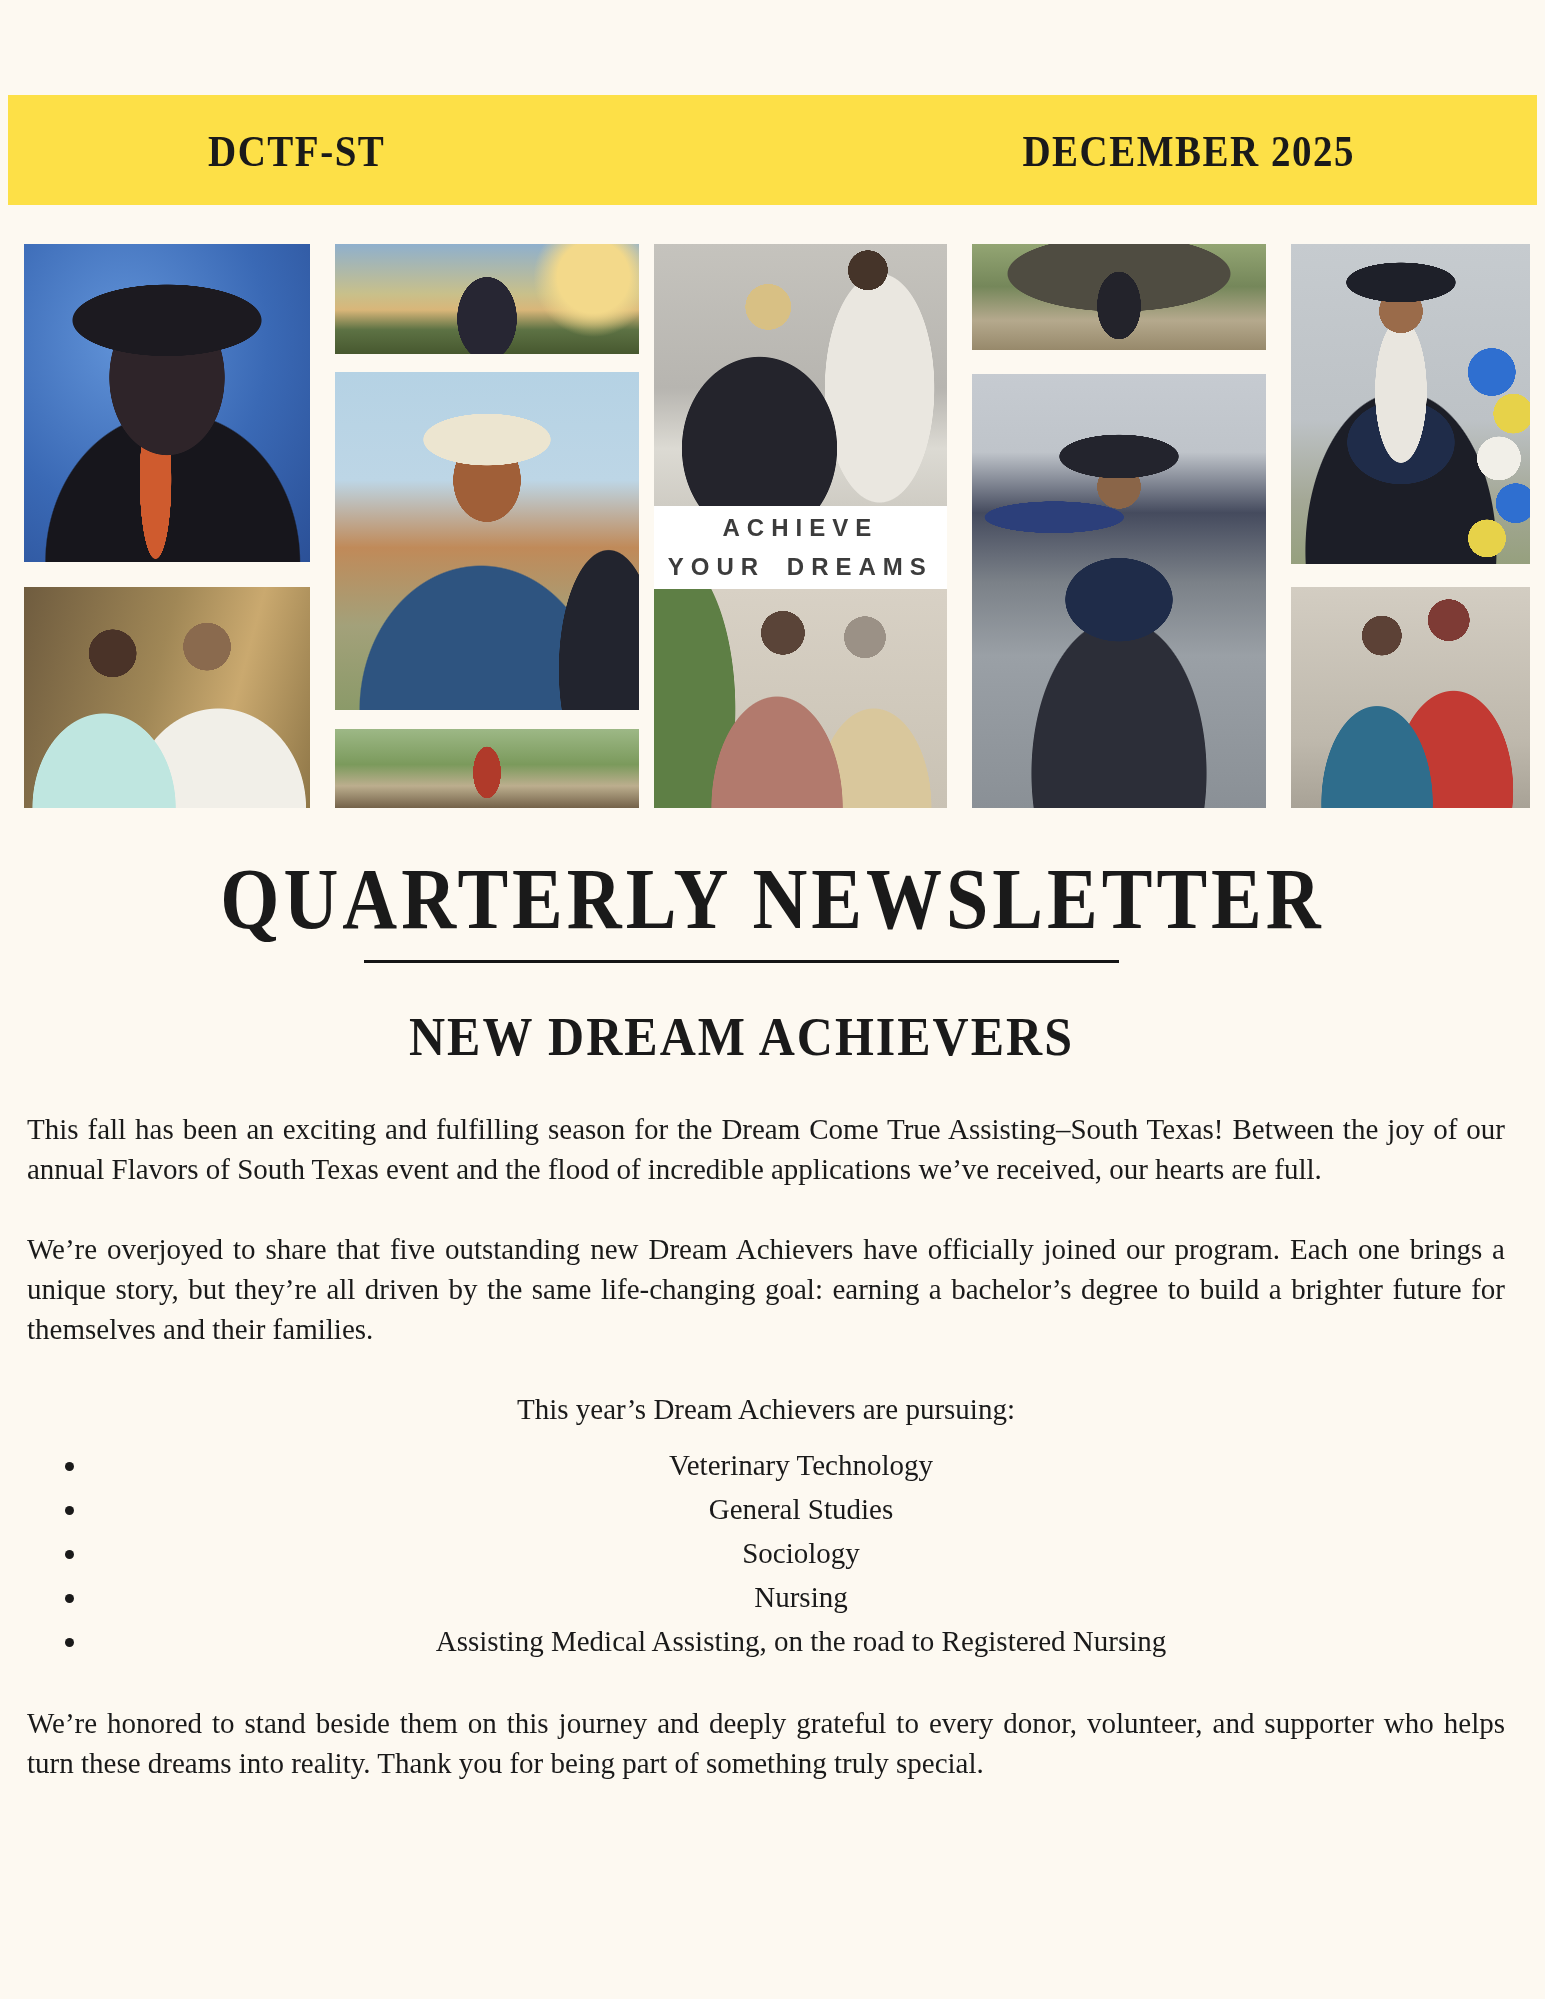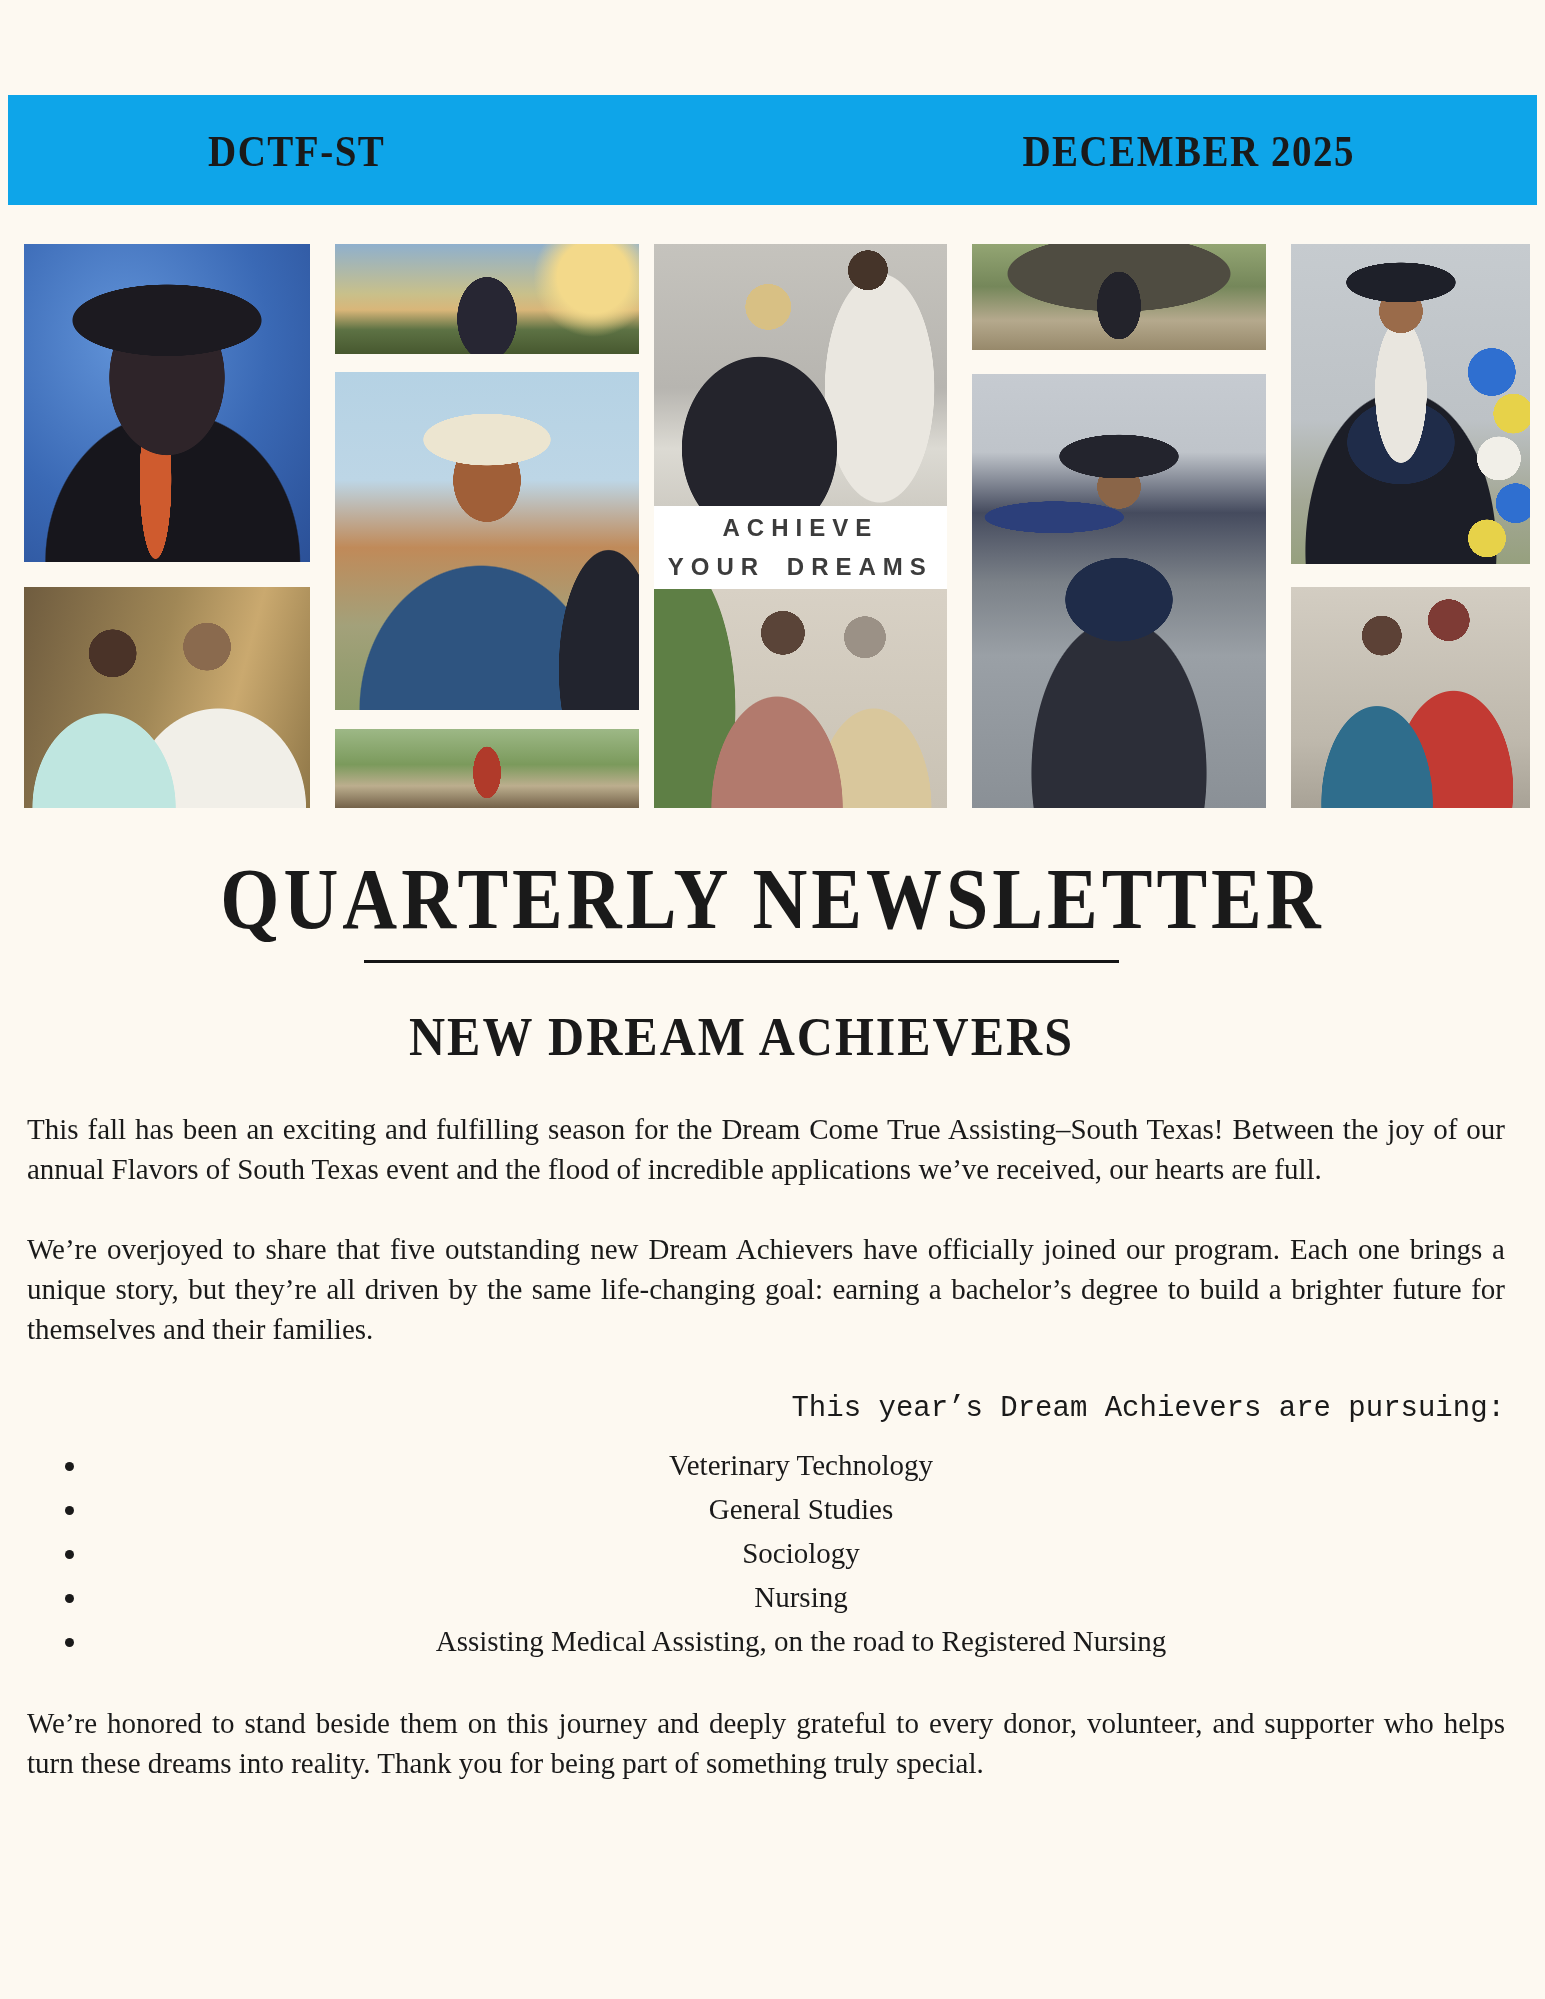--- a/index.html
+++ b/index.html
@@ -10,21 +10,21 @@
     font-family:"Liberation Serif", serif;
     color:#1A1A1A;
     overflow:hidden;
   }
   .page { position:relative; width:1545px; height:1999px; overflow:hidden; }
 
   
   .banner {
     margin:95px 8px 0 8px;
     height:110px;
-    background:#0ea5e9;
+    background:#fde047;
     display:flex; align-items:center; justify-content:space-between;
     padding:0 182px 0 200px;
     font-weight:bold; font-size:39px; letter-spacing:1.5px;
     transform-origin:center;
   }
   .banner span { display:inline-block; transform:scaleY(1.12); }
 
   
   .collage {
     margin:39px 15px 0 24px;
@@ -130,21 +130,21 @@
   }
 
   
   article {
     margin:44px 40px 0 27px;
     font-size:29px; line-height:40px;
     text-align:justify;
   }
   article p { margin:0; }
   article p + p, article .lead { margin-top:40px; }
-  article .lead { text-align:right;font-family:Liberation Mono, monospace; }
+  article .lead { text-align:center; }
   article ul {
     margin:14px 0 0; padding-left:62px;
     list-style:disc; text-align:center;
   }
   article li { line-height:44px; padding-left:8px; }
   article p.closing { margin-top:40px; }
 </style>
 </head>
 <body>
 

